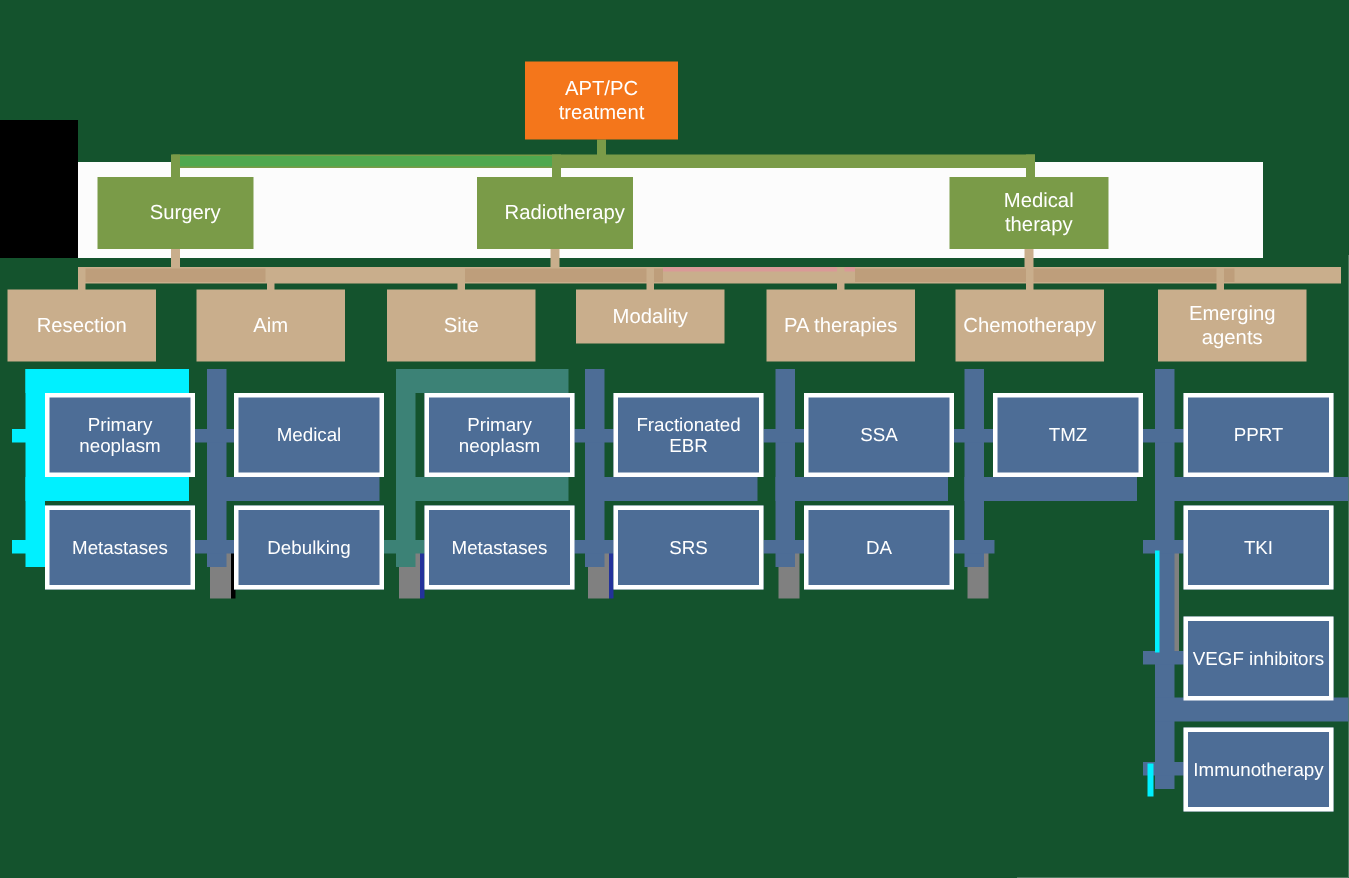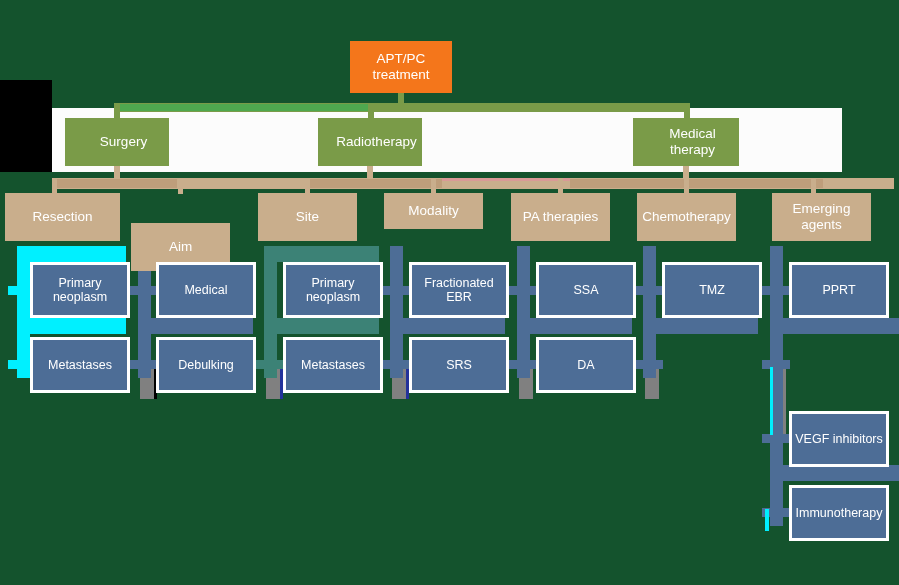--- a/index.html
+++ b/index.html
@@ -112,25 +112,25 @@
   <div class="conn conn-tan-dark" style="left:570px;top:179px;width:253px;height:9px;"></div>
 
   <div class="conn conn-tan" style="left:52px;top:178px;width:5px;height:16px;"></div>
   <div class="conn conn-tan" style="left:178px;top:178px;width:5px;height:16px;"></div>
   <div class="conn conn-tan" style="left:305px;top:178px;width:5px;height:16px;"></div>
   <div class="conn conn-tan" style="left:431px;top:178px;width:5px;height:16px;"></div>
   <div class="conn conn-tan" style="left:558px;top:178px;width:5px;height:16px;"></div>
   <div class="conn conn-tan" style="left:684px;top:178px;width:5px;height:16px;"></div>
   <div class="conn conn-tan" style="left:811px;top:178px;width:5px;height:16px;"></div>
 
-  <div class="node tan" style="left:5px;top:193px;width:115px;height:48px;">
+  <div class="node tan" style="left:5px;top:193px;width:99px;height:48px;">
       <span>Resection</span>
     </div>
 
-  <div class="node tan" style="left:131px;top:193px;width:99px;height:48px;margin-top:30px;">
+  <div class="node tan" style="left:131px;top:193px;width:99px;height:48px;">
       <span>Aim</span>
     </div>
 
   <div class="node tan" style="left:258px;top:193px;width:99px;height:48px;">
       <span>Site</span>
     </div>
 
   <div class="node tan" style="left:384px;top:193px;width:99px;height:36px;">
       <span>Modality</span>
     </div>
@@ -244,20 +244,23 @@
   <div class="conn conn-blue" style="left:762px;top:360px;width:28px;height:9px;z-index:3;"></div>
   <div class="conn conn-blue" style="left:762px;top:434px;width:28px;height:9px;z-index:3;"></div>
   <div class="conn conn-blue" style="left:762px;top:508px;width:28px;height:9px;z-index:3;"></div>
   <div class="conn conn-gray" style="left:772px;top:367px;width:14px;height:68px;z-index:2;"></div>
   <div class="conn conn-cyan" style="left:770px;top:367px;width:3px;height:68px;z-index:4;"></div>
   <div class="conn conn-cyan" style="left:765px;top:509px;width:4px;height:22px;z-index:4;"></div>
 
   <div class="node blue" style="left:789px;top:262px;width:100px;height:56px;">
       <span>PPRT</span>
     </div>
+  <div class="node blue" style="left:789px;top:337px;width:100px;height:56px;">
+      <span>TKI</span>
+    </div>
   <div class="node blue" style="left:789px;top:411px;width:100px;height:56px;">
       <span>VEGF inhibitors</span>
     </div>
   <div class="node blue" style="left:789px;top:485px;width:100px;height:56px;">
       <span>Immunotherapy</span>
     </div>
 
 </div>
 
 </body></html>

